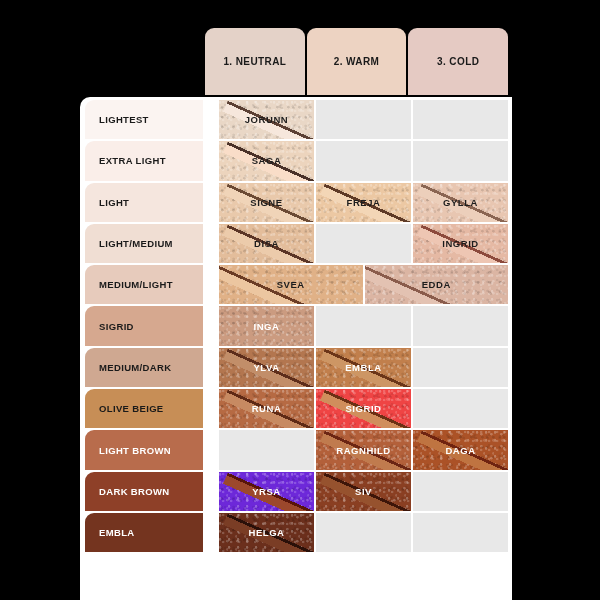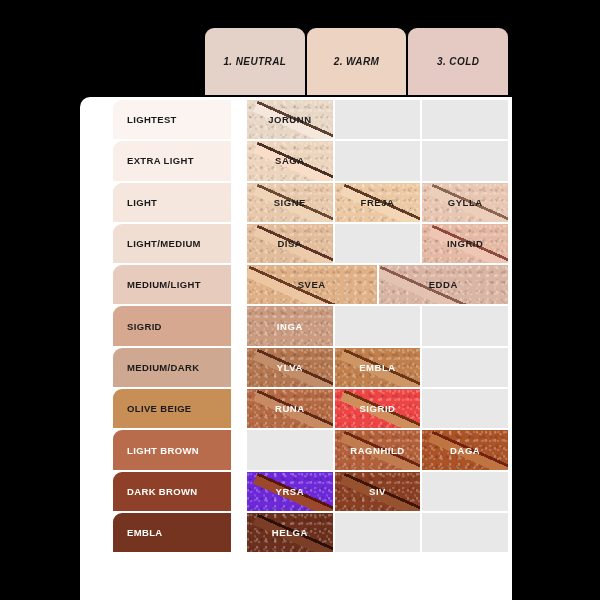--- a/index.html
+++ b/index.html
@@ -34,21 +34,21 @@
     flex: 1;
     border-radius: 9px 9px 0 0;
     display: flex;
     align-items: center;
     justify-content: center;
     font-size: 10px;
     font-weight: bold;
     letter-spacing: 0.4px;
     color: #1a1a1a;
   }
-  .header-tab .htxt { pointer-events: none; font-style: italic; }
+  .header-tab .htxt { pointer-events: none; }
 
   
   #card {
     position: absolute;
     left: 80px;
     top: 97px;
     width: 432px;
     height: 505px;
     background: #ffffff;
     border-radius: 10px 0 0 0;
@@ -64,21 +64,20 @@
     padding: 3px 4px 0 5px;
     display: flex;
     flex-direction: column;
   }
   .grid-row {
     height: 41.3px;
     display: flex;
     align-items: stretch;
     gap: 14px;
     padding-bottom: 2px;
-    margin-left: 28px;
   }
 
   
   .row-label {
     width: 118px;
     flex: 0 0 118px;
     border-radius: 9px 0 0 0;
     display: flex;
     align-items: center;
     padding-left: 14px;

